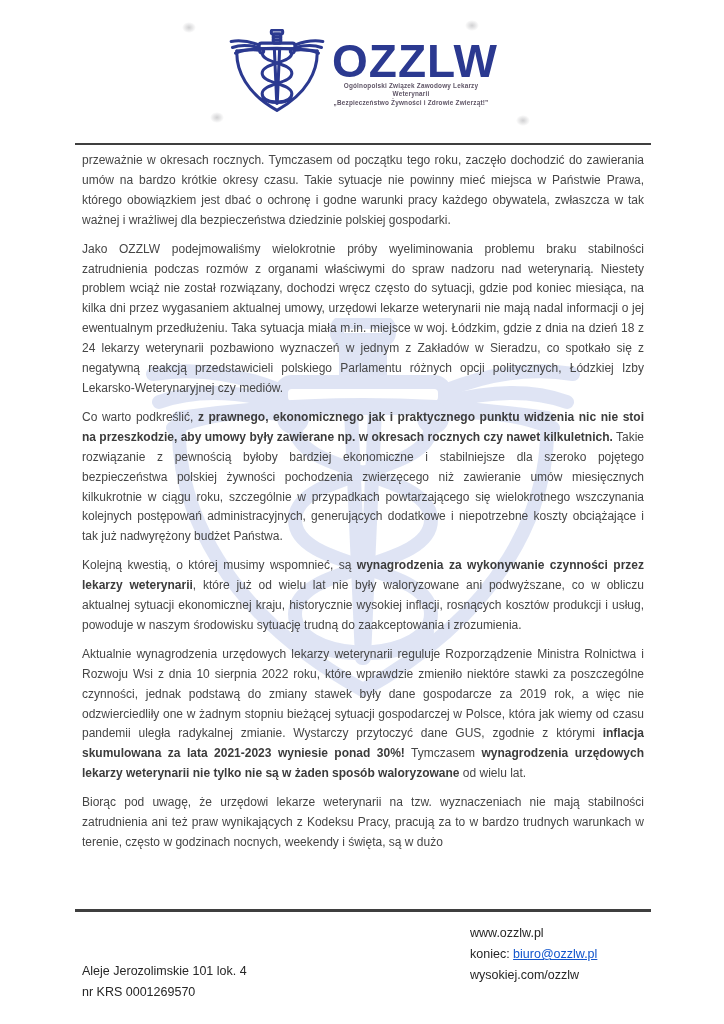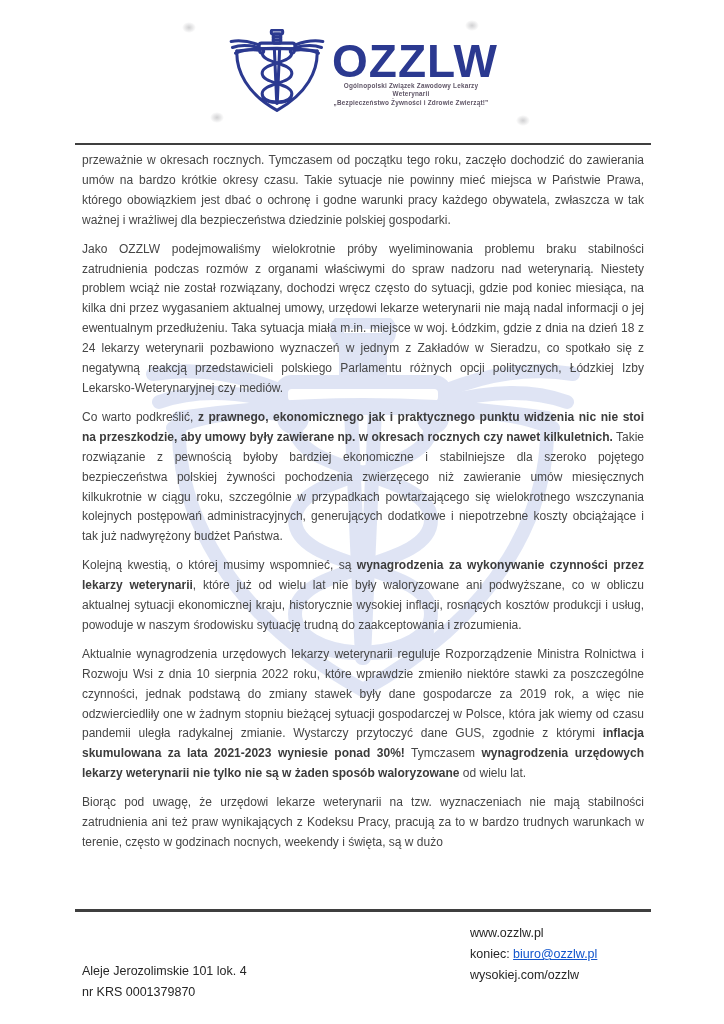--- a/index.html
+++ b/index.html
@@ -110,21 +110,21 @@
         <p><span>Aktualnie wynagrodzenia urzędowych lekarzy weterynarii reguluje Rozporządzenie Ministra Rolnictwa i Rozwoju Wsi z dnia 10 sierpnia 2022 roku, które wprawdzie zmieniło niektóre stawki za poszczególne czynności, jednak podstawą do zmiany stawek były dane gospodarcze za 2019 rok, a więc nie odzwierciedliły one w żadnym stopniu bieżącej sytuacji gospodarczej w Polsce, która jak wiemy od czasu pandemii uległa radykalnej zmianie. Wystarczy przytoczyć dane GUS, zgodnie z którymi </span><span class="b">inflacja skumulowana za lata 2021-2023 wyniesie ponad 30%!</span><span> Tymczasem </span><span class="b">wynagrodzenia urzędowych lekarzy weterynarii nie tylko nie są w żaden sposób waloryzowane</span><span> od wielu lat.</span></p>
         <p><span>Biorąc pod uwagę, że urzędowi lekarze weterynarii na tzw. wyznaczeniach nie mają stabilności zatrudnienia ani też praw wynikających z Kodeksu Pracy, pracują za to w bardzo trudnych warunkach w terenie, często w godzinach nocnych, weekendy i święta, są w dużo</span></p>
       </div>
   </div>
 
   <div class="rule bottom"></div>
 
   <div class="footer">
     <div class="col-left">
       <div>Aleje Jerozolimskie 101 lok. 4</div>
-      <div>nr KRS 0001379870</div>
+      <div>nr KRS 0001269570</div>
     </div>
     <div class="col-right">
       <div>www.ozzlw.pl</div>
       <div><span>koniec: </span><a href="#">biuro@ozzlw.pl</a></div>
       <div>wysokiej.com/ozzlw</div>
     </div>
   </div>
 
 </div>
 

